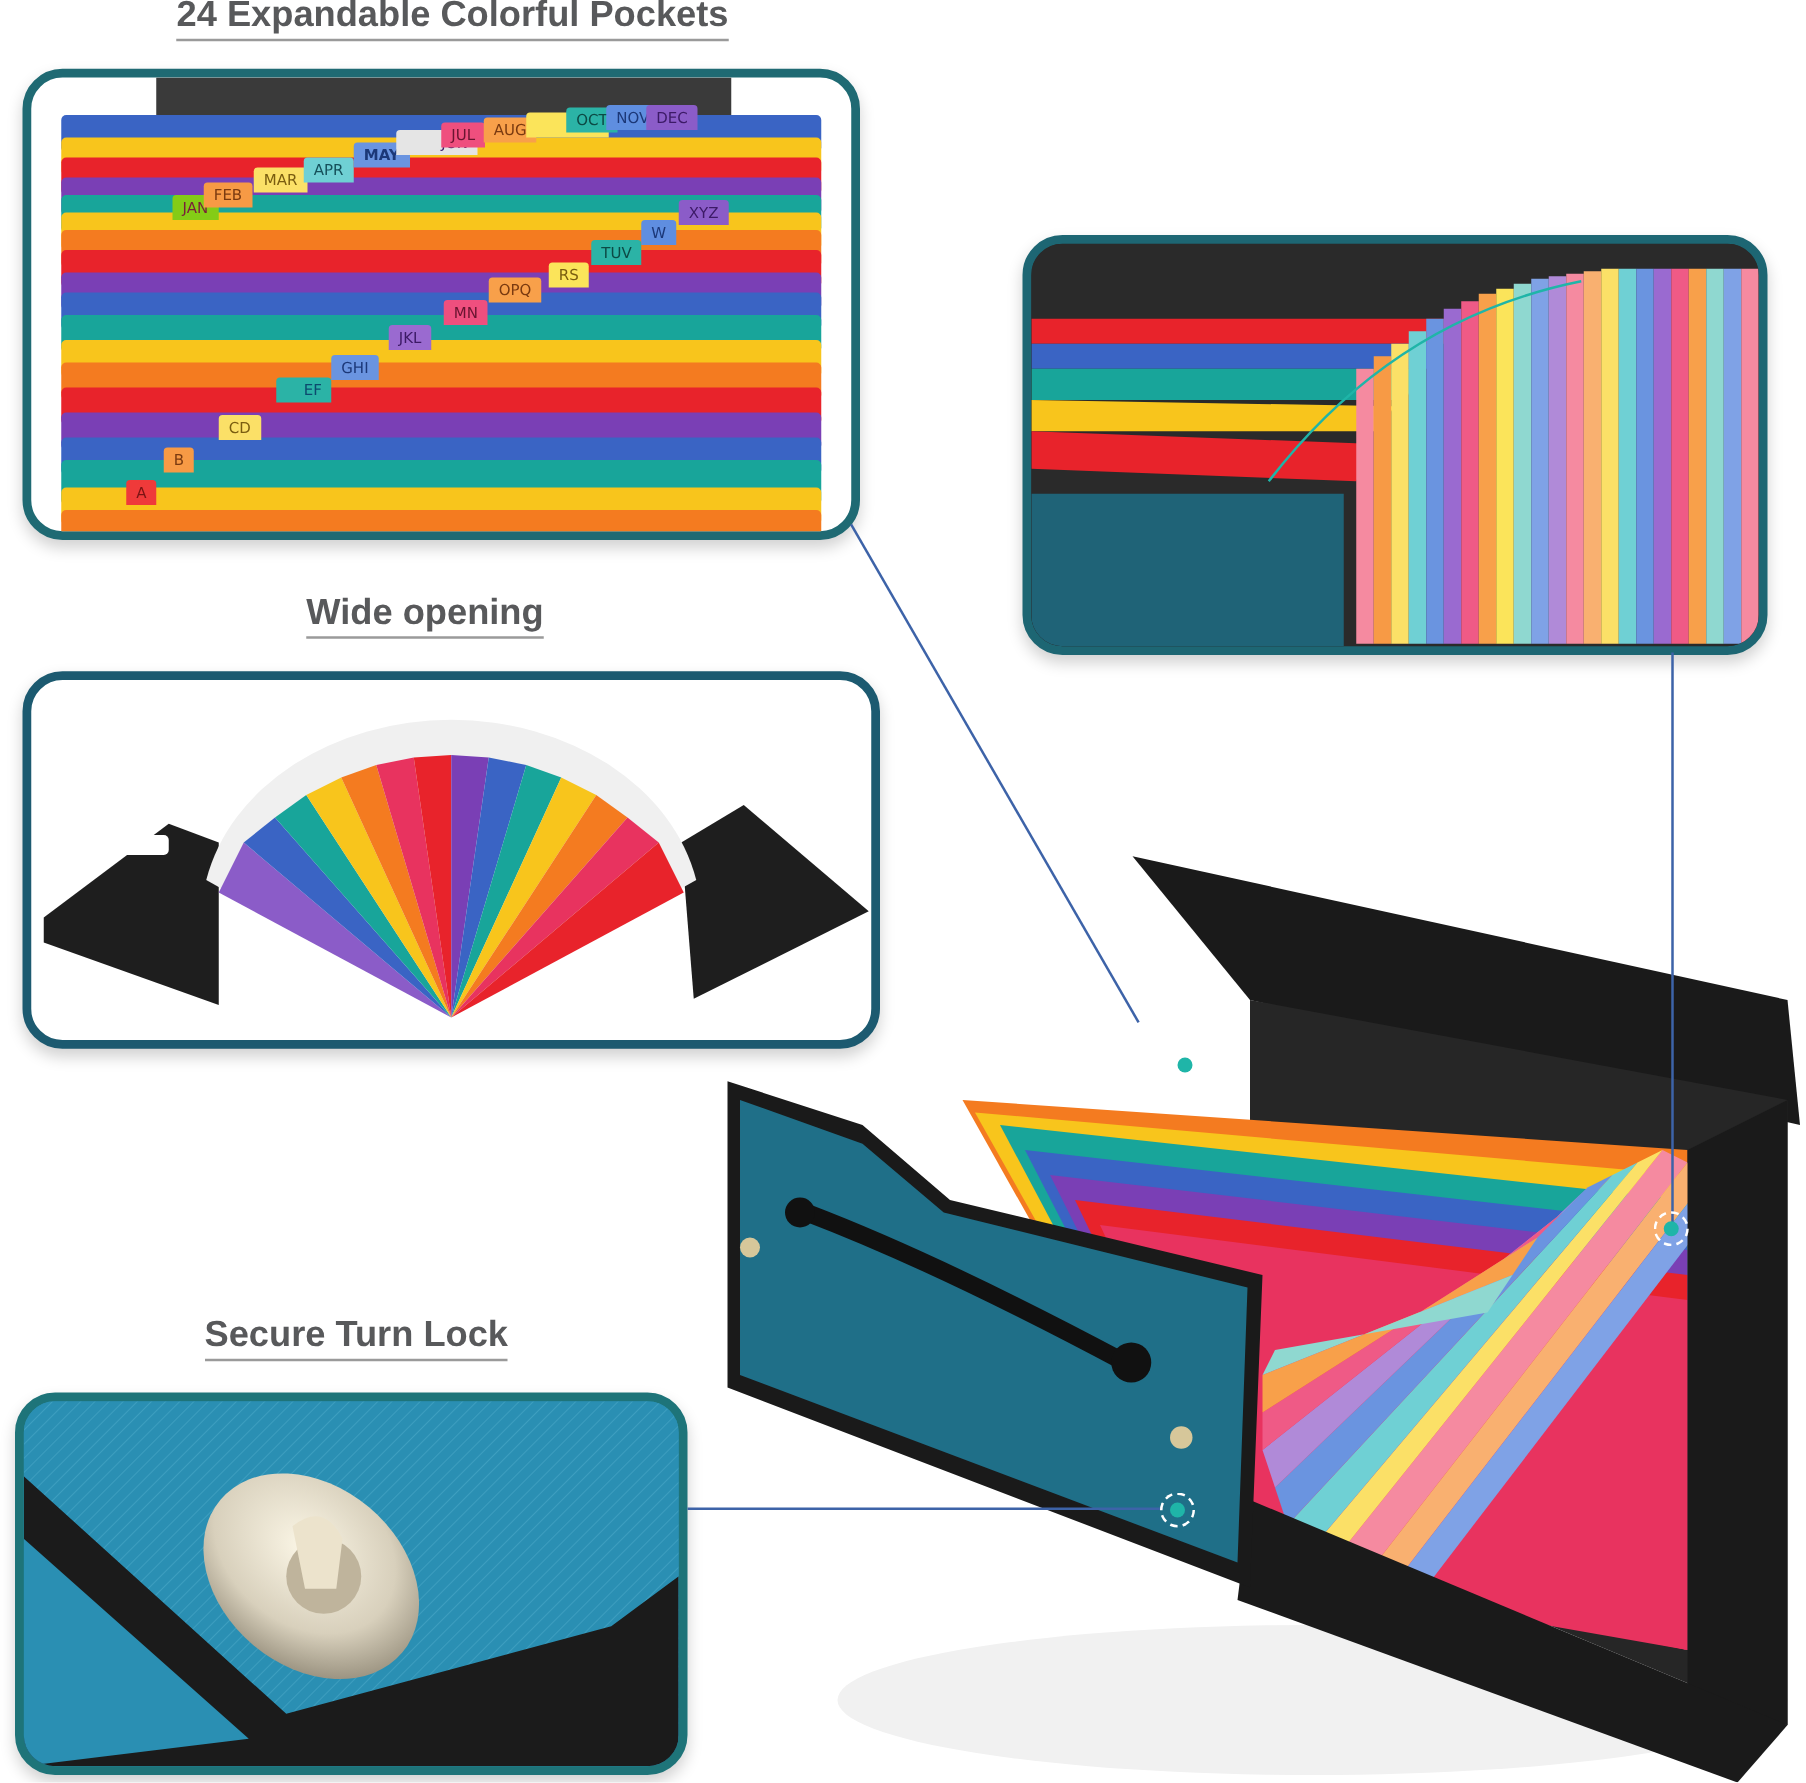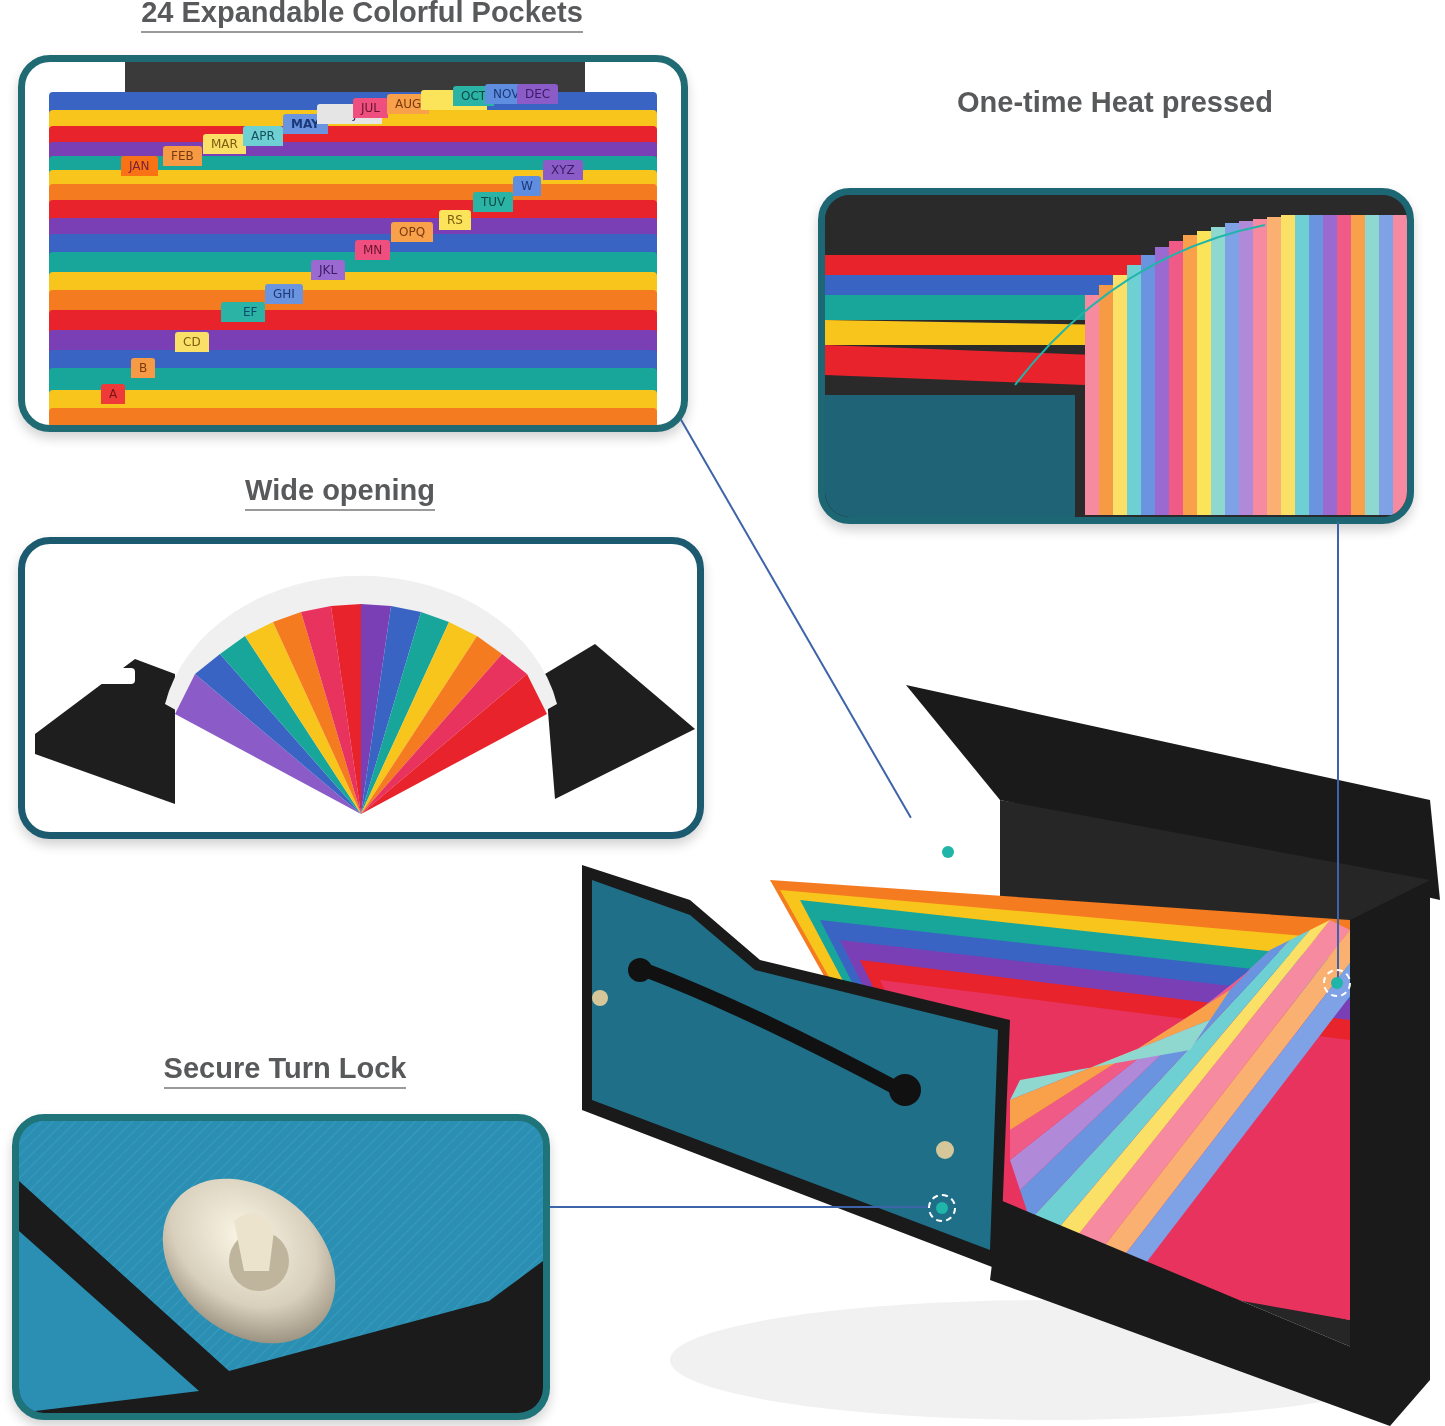--- a/index.html
+++ b/index.html
@@ -24,21 +24,20 @@
   .dot{position:absolute;width:28px;height:28px;border-radius:50%;border:2px dashed #fff;box-sizing:border-box;}
   .dot::after{content:"";position:absolute;left:6px;top:6px;width:12px;height:12px;border-radius:50%;background:#1fb5a8;}
 </style>
 </head>
 <body>
 
 <div class="heading" style="left:112px;top:-4px;width:500px;font-size:29px;">
   <span class="txt">24 Expandable Colorful Pockets</span>
 </div>
 <div class="heading" style="left:880px;top:84px;width:470px;font-size:29px;line-height:1.3;">
-  <div>One-time Heat pressed</div>
 </div>
 <div class="heading" style="left:200px;top:474px;width:280px;font-size:29px;">
   <span class="txt">Wide opening</span>
 </div>
 <div class="heading" style="left:140px;top:1052px;width:290px;font-size:29px;">
   <span class="txt">Secure Turn Lock</span>
 </div>
 
 <div class="frame p1">
   <div class="backboard"></div>
@@ -56,21 +55,21 @@
   <div class="stripe" style="top:210px;background:#f8c51c;"></div>
   <div class="stripe" style="top:228px;background:#f47b20;"></div>
   <div class="stripe" style="top:248px;background:#e8232b;"></div>
   <div class="stripe" style="top:268px;background:#7a3fb5;"></div>
   <div class="stripe" style="top:288px;background:#3a64c4;"></div>
   <div class="stripe" style="top:306px;background:#18a59a;height:36px;"></div>
   <div class="stripe" style="top:328px;background:#f8c51c;"></div>
   <div class="stripe" style="top:346px;background:#f47b20;"></div>
   <div class="stripe" style="top:366px;background:#e8232b;height:40px;"></div>
 
-  <div class="tab" style="left:96px;top:94px;background:#f97316;color:#7a1f3a;">JAN</div>
+  <div class="tab" style="left:113px;top:94px;background:#84cc16;color:#7a1f3a;">JAN</div>
   <div class="tab" style="left:138px;top:84px;background:#f79a45;color:#7a3a10;">FEB</div>
   <div class="tab" style="left:178px;top:72px;background:#fbe067;color:#7a5d10;">MAR</div>
   <div class="tab" style="left:218px;top:64px;background:#6fd0d4;color:#15505a;">APR</div>
   <div class="tab" style="left:258px;top:52px;background:#6a94e0;color:#1c3878;font-weight:bold;">MAY</div>
   <div class="tab" style="left:292px;top:42px;background:#e5e5e5;color:#3c1a66;padding-left:36px;">JUN</div>
   <div class="tab" style="left:328px;top:36px;background:#ef4f7e;color:#6a1430;">JUL</div>
   <div class="tab" style="left:362px;top:32px;background:#f8a04a;color:#7a3a10;">AUG</div>
   <div class="tab" style="left:396px;top:28px;background:#fbe45a;color:#7a5d10;padding-left:36px;">SEP</div>
   <div class="tab" style="left:428px;top:24px;background:#2bb3a6;color:#0c4a45;">OCT</div>
   <div class="tab" style="left:460px;top:22px;background:#5f8ee0;color:#1c3878;">NOV</div>

